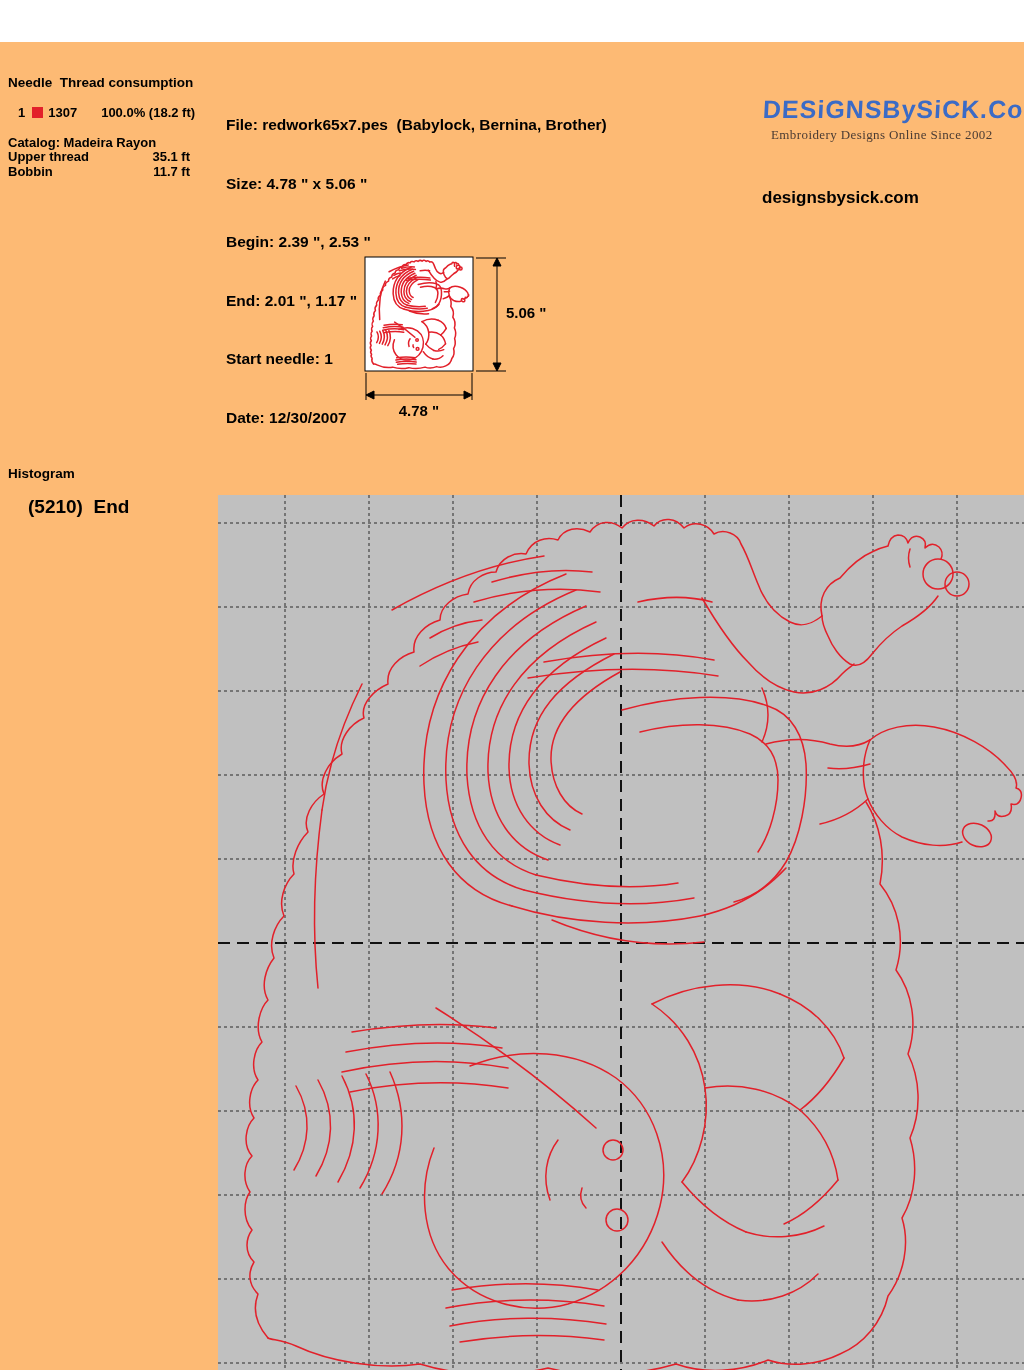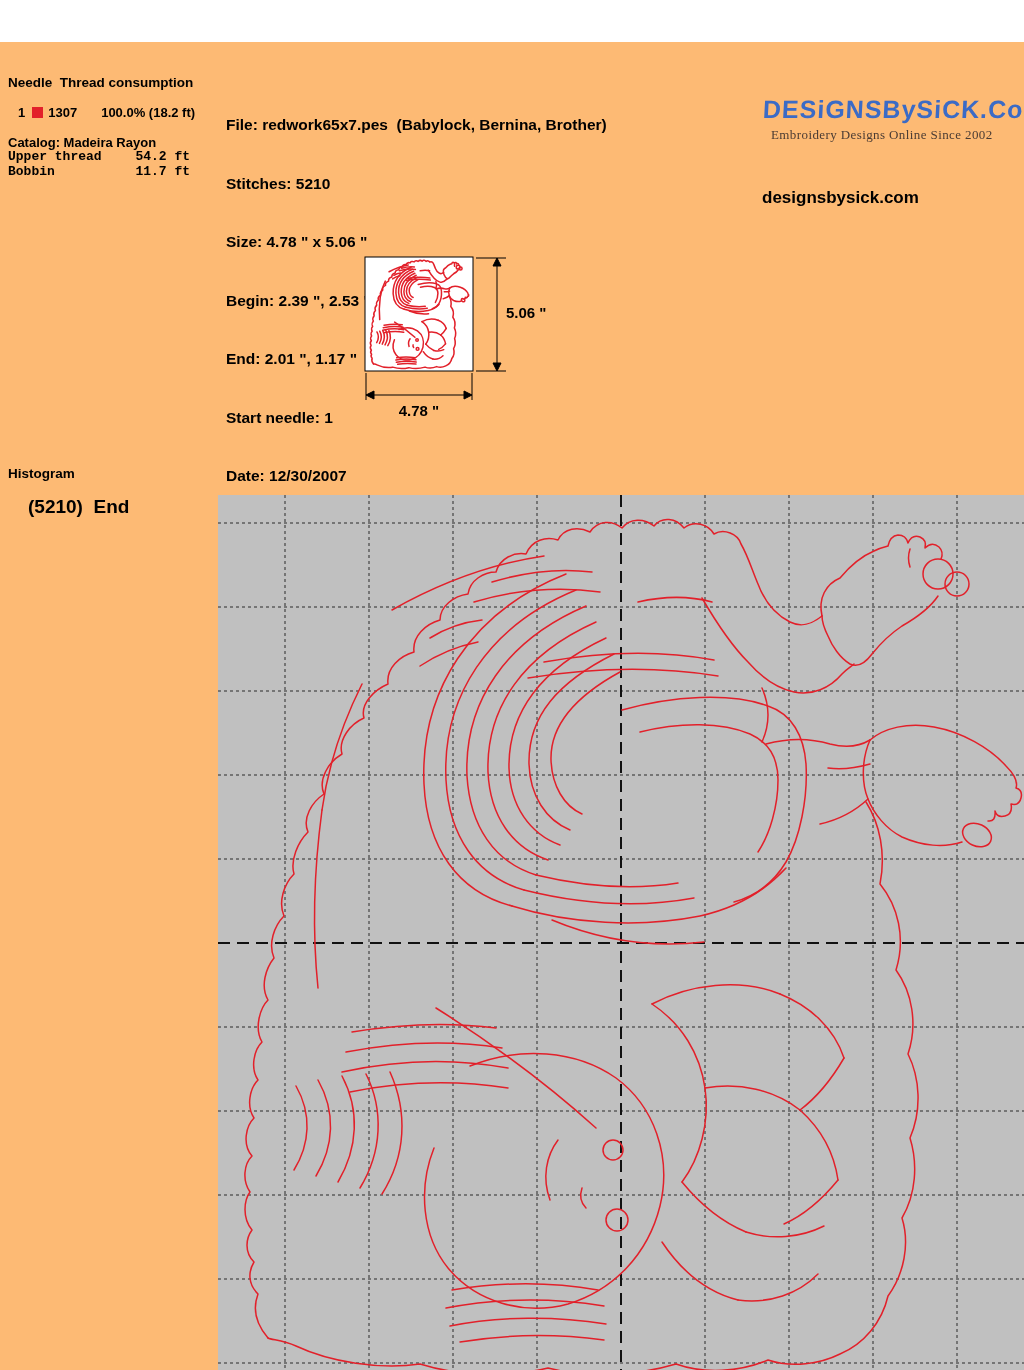--- a/index.html
+++ b/index.html
@@ -9,21 +9,21 @@
   .pre{white-space:pre;}
   .b{font-weight:bold;}
 
   
   .needle-title{left:8px;top:33px;font-size:13.5px;font-weight:bold;}
   .needle-row{left:18px;top:63px;font-size:13px;font-weight:bold;display:flex;align-items:center;}
   .swatch{display:inline-block;width:11px;height:11px;background:#e2202a;margin:0 5px 0 7px;}
   .needle-code{margin-right:24px;}
   .catalog{left:8px;top:93px;font-size:13px;font-weight:bold;text-align:right;}
   .thread-tbl{left:8px;top:108px;width:182px;font-size:13px;font-weight:bold;line-height:14.5px;}
-  .thread-tbl .r{display:flex;justify-content:space-between;font-family:Liberation Mono, monospace;}
+  .thread-tbl .r{display:flex;justify-content:space-between;}
 
   
   .file-info{left:226px;top:34px;font-size:15.5px;font-weight:bold;line-height:19.5px;}
 
   
   .logo{left:763px;top:53px;font-size:25px;font-weight:bold;color:#3b6bc6;
         letter-spacing:1px;transform:skewX(-3deg);}
   .tagline{left:771px;top:85px;font-size:13px;color:#4a3b33;
            font-family:"Liberation Serif",serif;letter-spacing:.4px;}
   .website{left:762px;top:146px;font-size:17px;font-weight:bold;}
@@ -127,31 +127,30 @@
   <div class="abs needle-row">
     <span>1</span>
     <span class="swatch"></span>
     <span class="needle-code">1307</span>
     <span>100.0% (18.2 ft)</span>
   </div>
   <div class="abs catalog">Catalog: Madeira Rayon</div>
   <div class="abs thread-tbl">
     <div class="r">
       <span>Upper thread</span>
-      <span>54.2 ft</span>
+      <span>35.1 ft</span>
     </div>
     <div class="r">
       <span>Bobbin</span>
       <span>11.7 ft</span>
     </div>
   </div>
 
   <div class="abs file-info pre">
     <div>File: redwork65x7.pes  (Babylock, Bernina, Brother)</div>
-    <div>Stitches: 5210</div>
     <div>Size: 4.78 " x 5.06 "</div>
     <div>Begin: 2.39 ", 2.53 "</div>
     <div>End: 2.01 ", 1.17 "</div>
     <div>Start needle: 1</div>
     <div>Date: 12/30/2007</div>
   </div>
 
   <div class="abs logo">DESiGNSBySiCK.CoM</div>
   <div class="abs tagline">Embroidery Designs Online Since 2002</div>
   <div class="abs website b">designsbysick.com</div>

